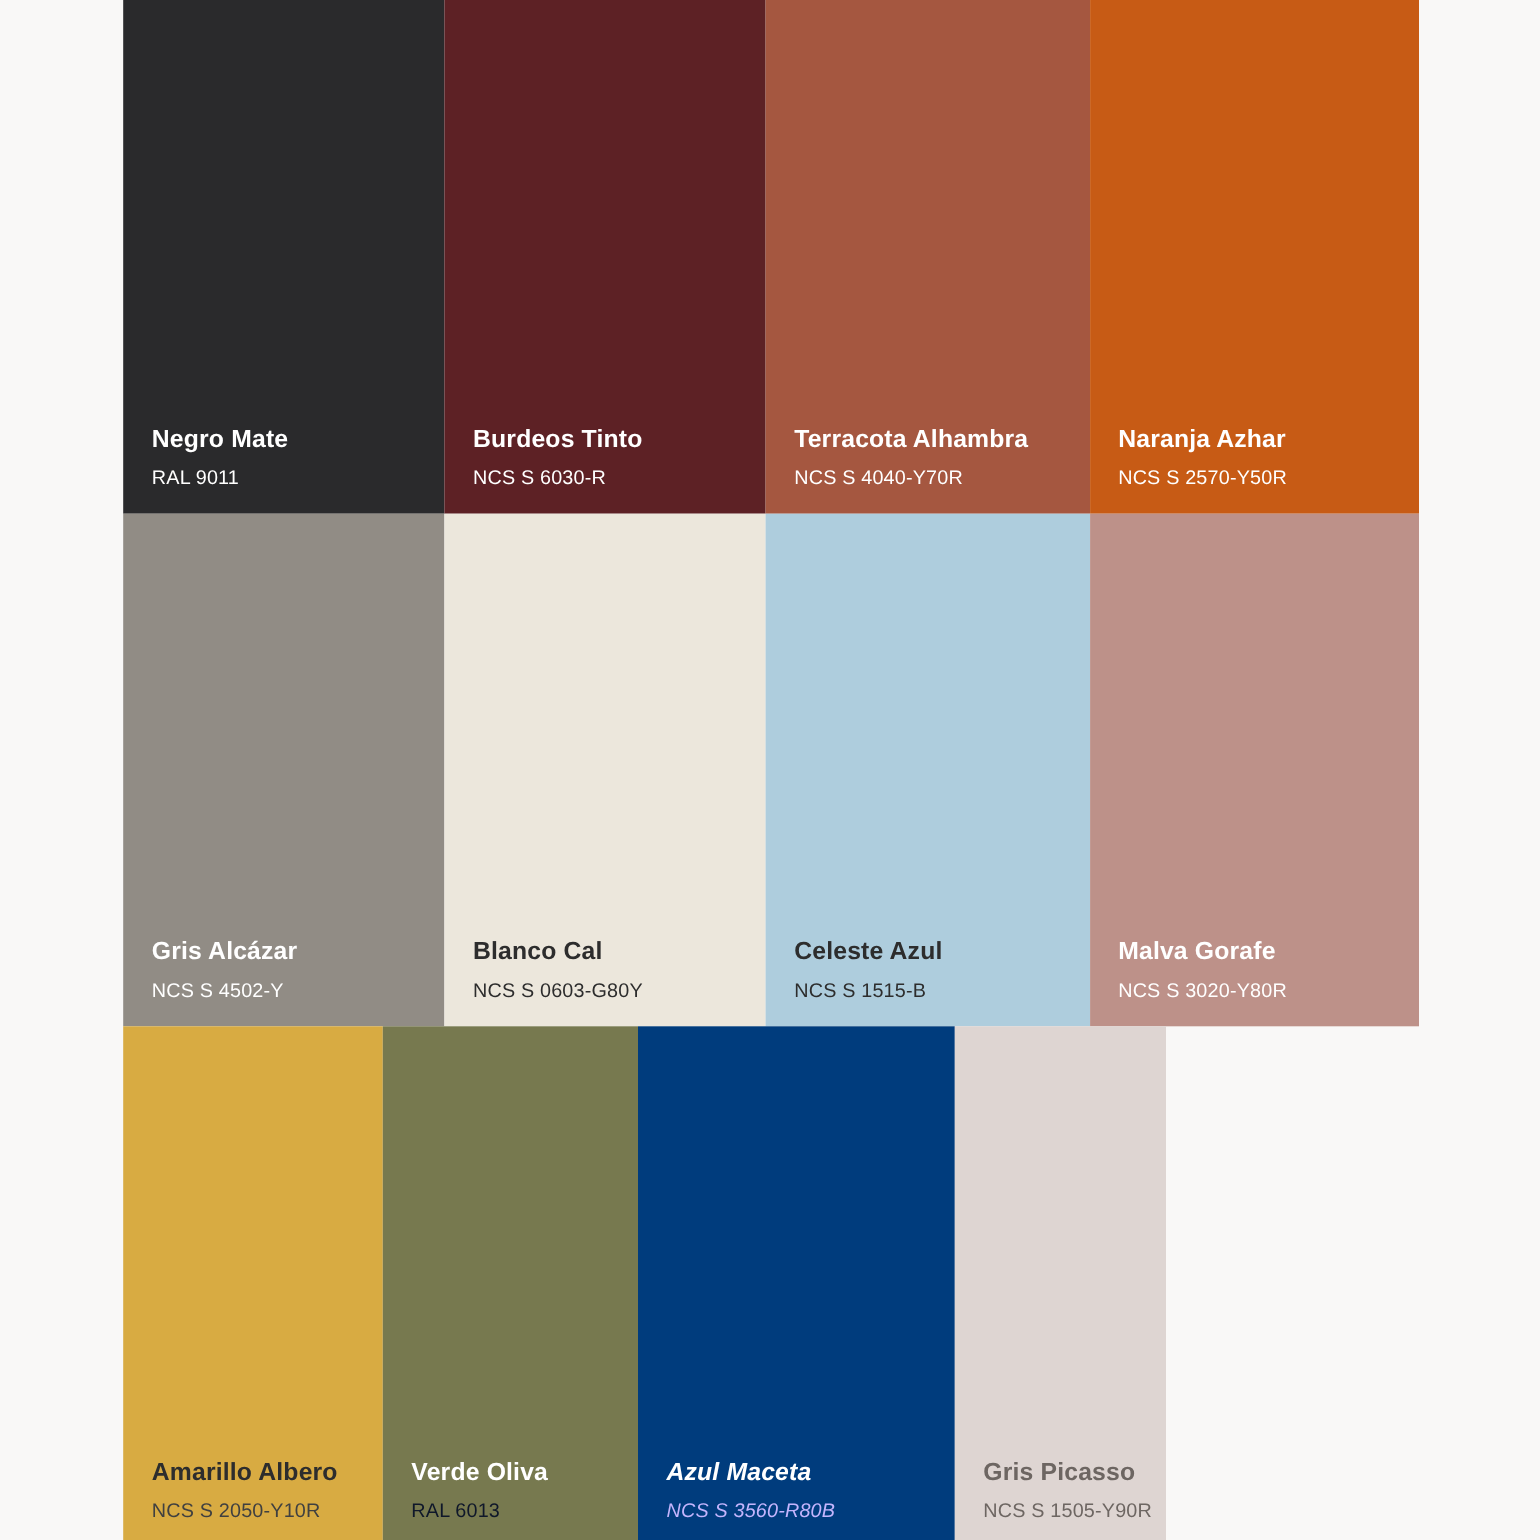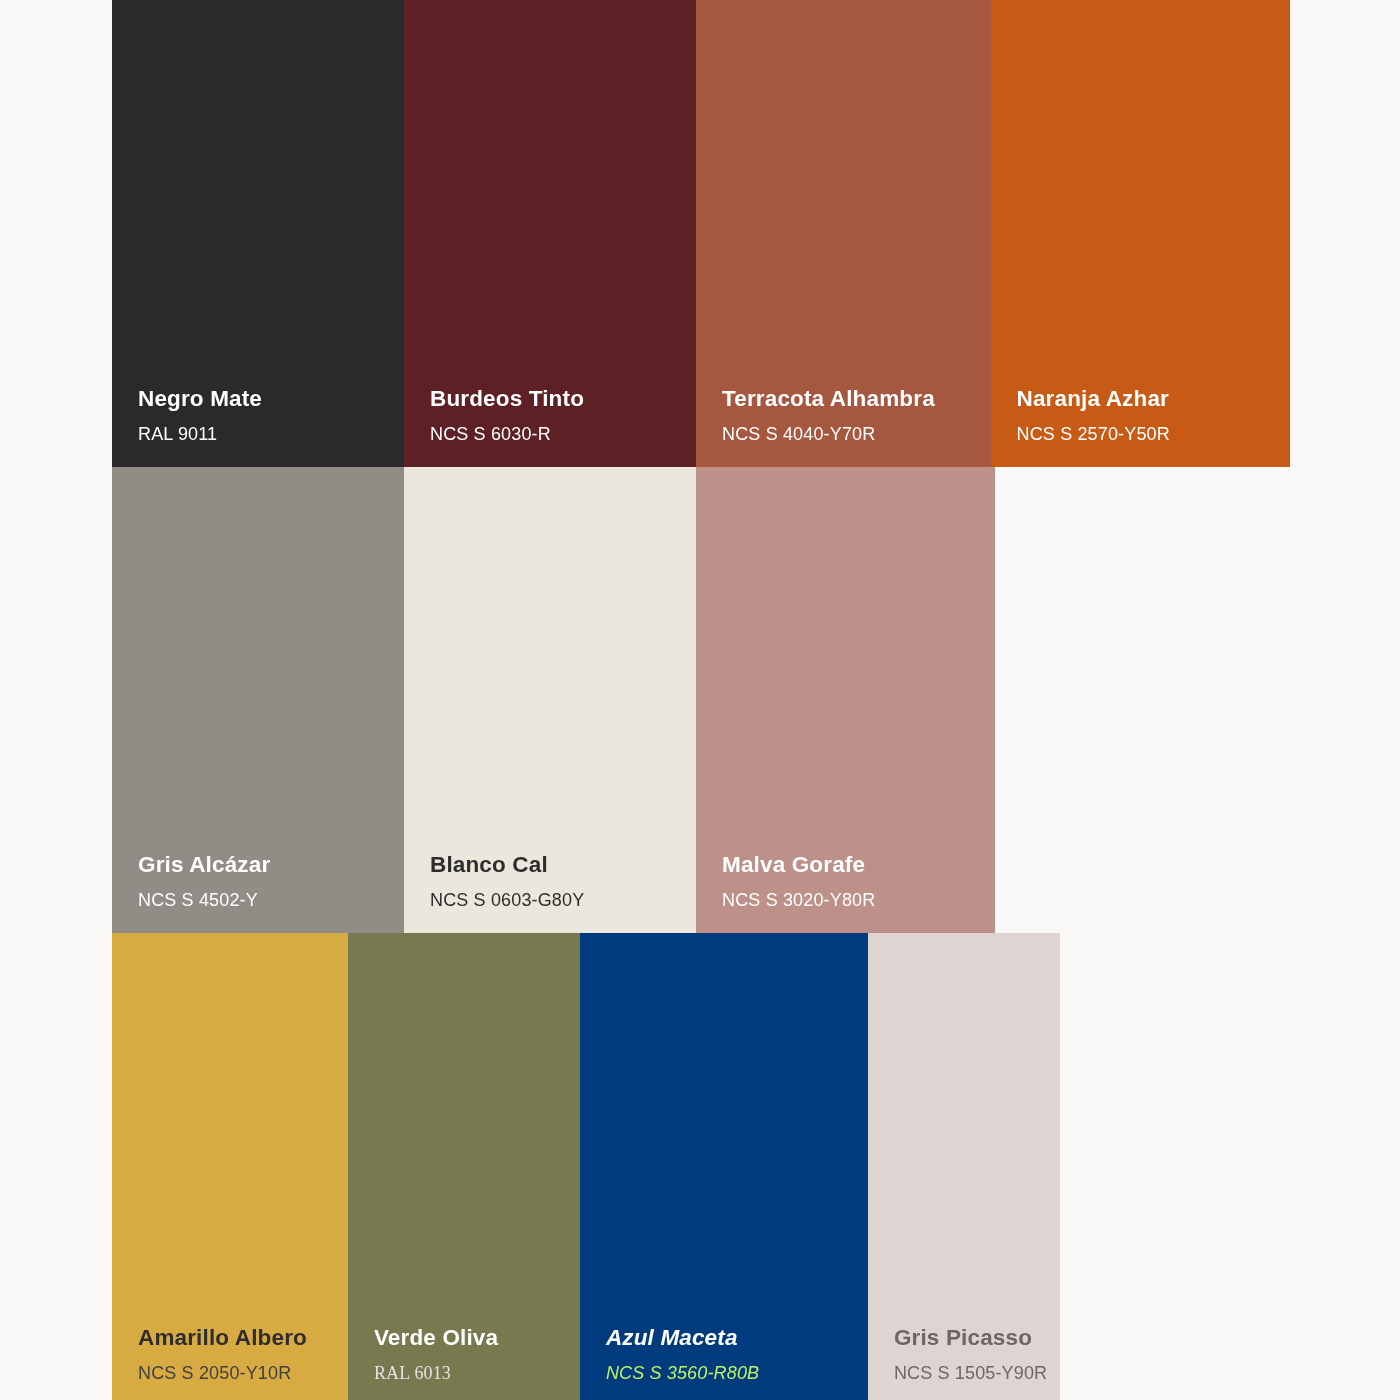--- a/index.html
+++ b/index.html
@@ -157,44 +157,50 @@
           <span class="swatch-name" style="color: rgb(255, 255, 255);">Gris Alcázar</span>
           <span class="swatch-code" style="color: rgb(255, 255, 255);">NCS S 4502-Y</span>
         </div>
       </div>
       <div class="swatch" style="width: 24.79%; background: rgb(236, 231, 220);">
         <div class="swatch-caption">
           <span class="swatch-name" style="color: rgb(45, 45, 45);">Blanco Cal</span>
           <span class="swatch-code" style="color: rgb(45, 45, 45);">NCS S 0603-G80Y</span>
         </div>
       </div>
+      <div class="swatch" style="width: 25%; background: rgb(174, 205, 221);">
+        <div class="swatch-caption">
+          <span class="swatch-name" style="color: rgb(45, 45, 45);">Celeste Azul</span>
+          <span class="swatch-code" style="color: rgb(45, 45, 45);">NCS S 1515-B</span>
+        </div>
+      </div>
       <div class="swatch" style="width: 25.42%; background: rgb(189, 145, 137);">
         <div class="swatch-caption">
           <span class="swatch-name" style="color: rgb(255, 255, 255);">Malva Gorafe</span>
           <span class="swatch-code" style="color: rgb(255, 255, 255);">NCS S 3020-Y80R</span>
         </div>
       </div>
     </div>
   <div class="swatch-row" id="row-3">
       <div class="swatch" style="width: 20.03%; background: rgb(216, 171, 66);">
         <div class="swatch-caption">
           <span class="swatch-name" style="color: rgb(45, 45, 45);">Amarillo Albero</span>
           <span class="swatch-code" style="color: #404040;">NCS S 2050-Y10R</span>
         </div>
       </div>
       <div class="swatch" style="width: 19.69%; background: rgb(119, 121, 79);">
         <div class="swatch-caption">
           <span class="swatch-name" style="color: rgb(255, 255, 255);">Verde Oliva</span>
-          <span class="swatch-code" style="color: #e5e5e5; font-family: Liberation Serif, serif;">RAL 6013</span>
+          <span class="swatch-code" style="color: #0f172a;">RAL 6013</span>
         </div>
       </div>
       <div class="swatch" style="width: 24.45%; background: rgb(0, 60, 125); font-style: italic;">
         <div class="swatch-caption">
           <span class="swatch-name" style="color: rgb(255, 255, 255);">Azul Maceta</span>
-          <span class="swatch-code" style="color: #bef264;">NCS S 3560-R80B</span>
+          <span class="swatch-code" style="color: #c4b5fd;">NCS S 3560-R80B</span>
         </div>
       </div>
       <div class="swatch" style="width: 16.3%; background: rgb(222, 213, 210);">
         <div class="swatch-caption">
           <span class="swatch-name" style="color: rgb(109, 102, 98);">Gris Picasso</span>
           <span class="swatch-code" style="color: rgb(109, 102, 98);">NCS S 1505-Y90R</span>
         </div>
       </div>
     </div>
 </div>

